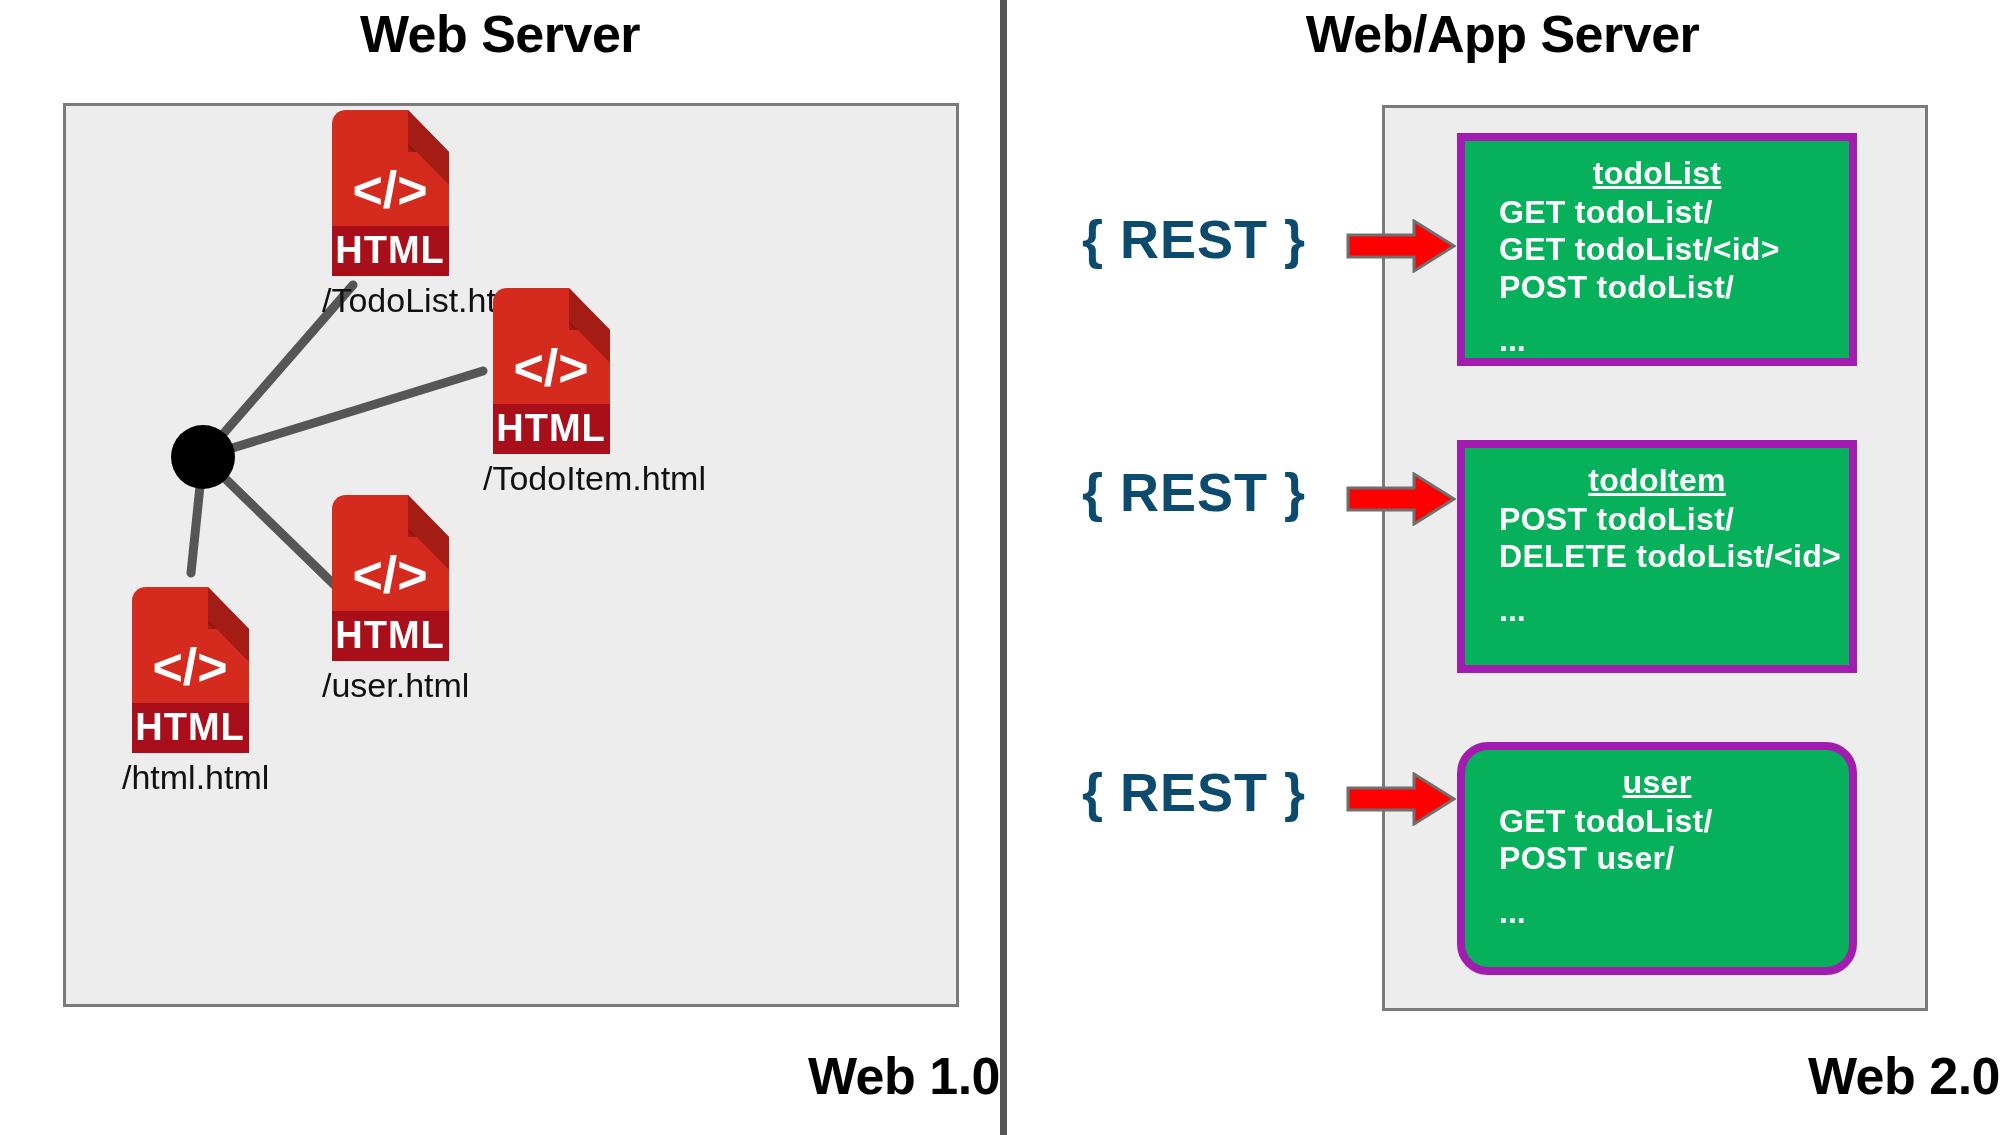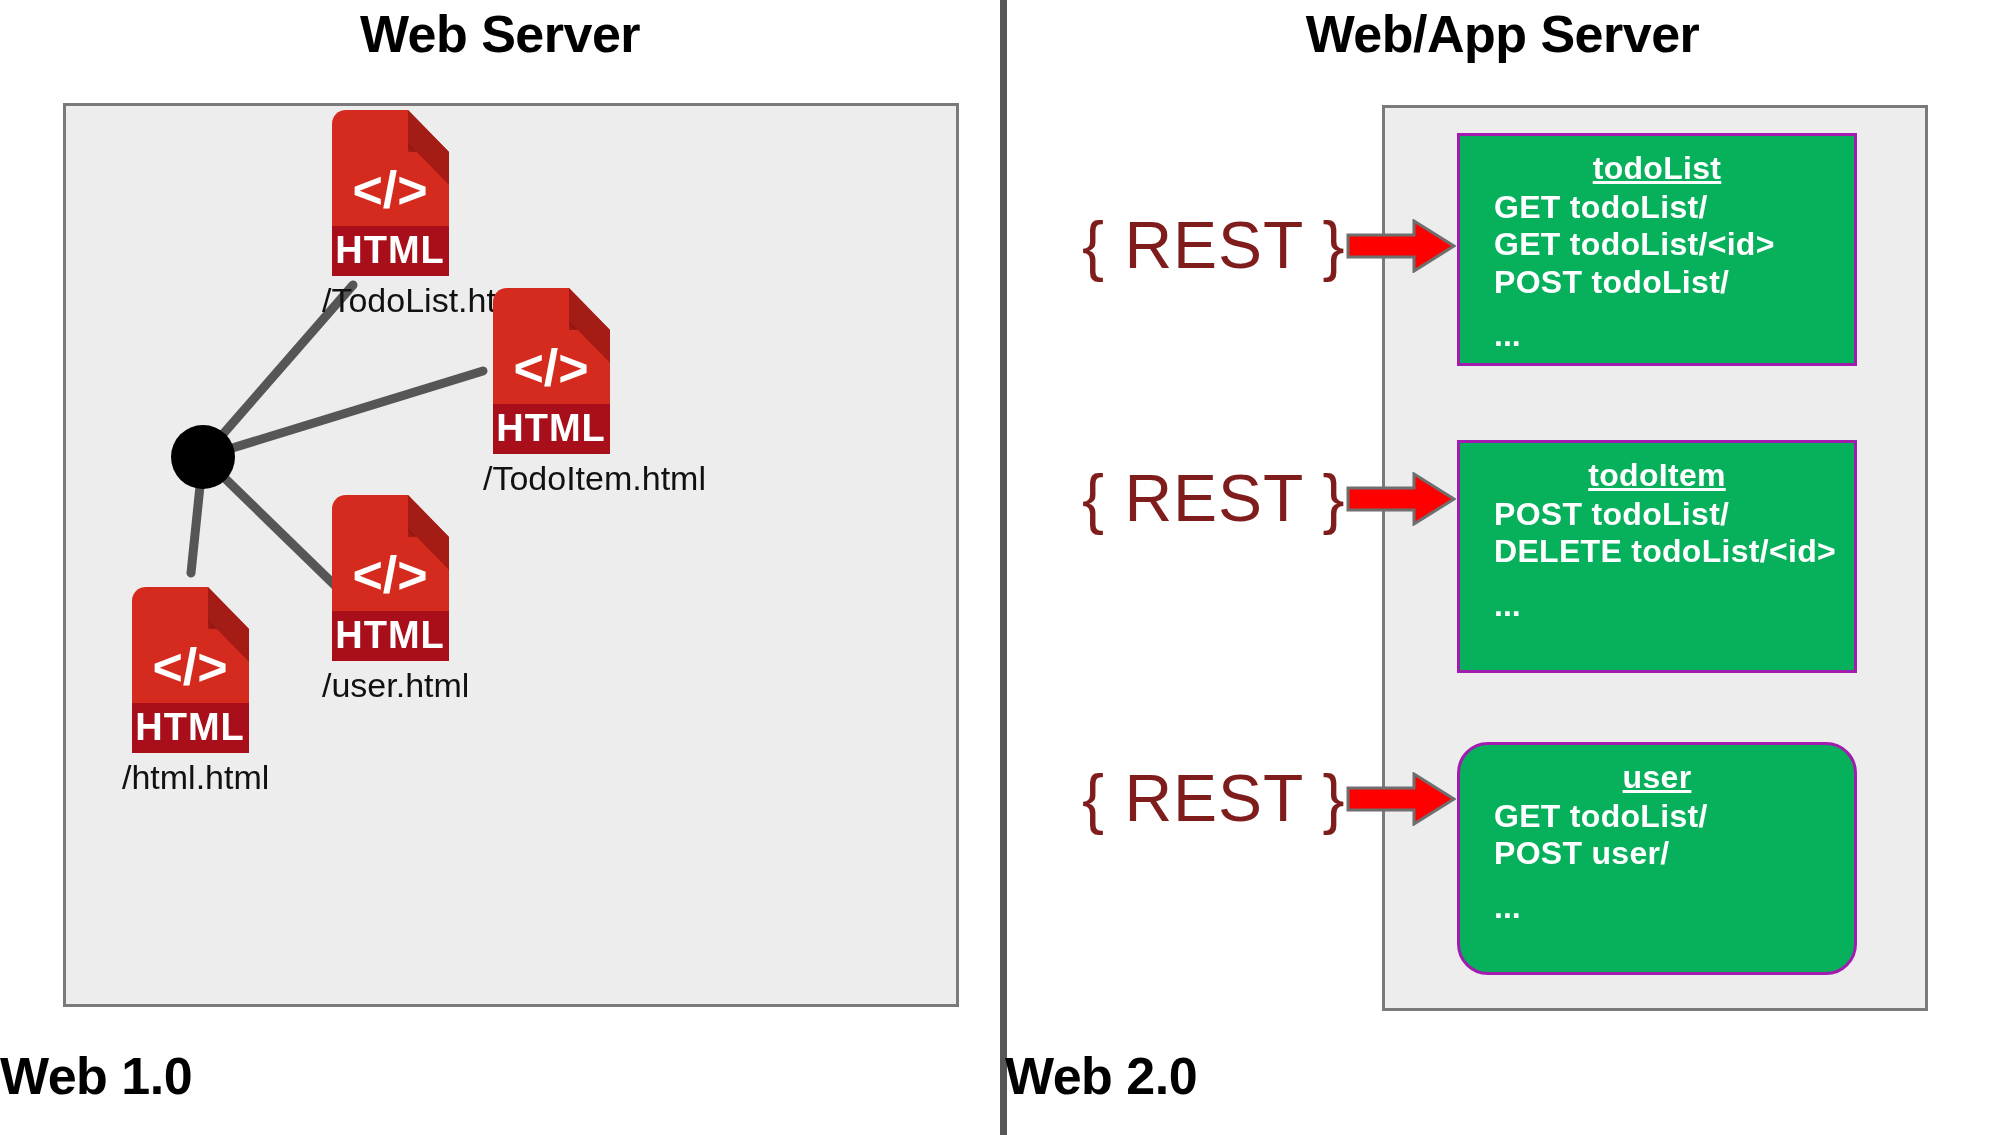--- a/index.html
+++ b/index.html
@@ -10,21 +10,21 @@
   .divider{position:absolute;left:1000px;top:0;width:7px;height:1135px;background:#575757;}
 
   
   .panel-title{
     position:absolute;text-align:center;font-weight:bold;color:#000;
     font-size:52px;letter-spacing:-0.5px;white-space:nowrap;line-height:1;
   }
   #title-left{left:0;top:8px;width:1000px;}
   #title-right{left:1005px;top:8px;width:995px;}
   .panel-footer{
-    position:absolute;text-align:left;font-weight:bold;color:#000;
+    position:absolute;text-align:right;font-weight:bold;color:#000;
     font-size:52px;letter-spacing:-0.5px;white-space:nowrap;line-height:1;
   }
   #footer-left{left:0;top:1050px;width:1000px;}
   #footer-right{left:1005px;top:1050px;width:995px;}
 
   
   .server-box{position:absolute;background:#ededed;border:3px solid #7a7a7a;box-sizing:border-box;}
   #web-server-box{left:63px;top:103px;width:896px;height:904px;}
   #app-server-box{left:1382px;top:105px;width:546px;height:906px;}
 
@@ -34,27 +34,27 @@
   
   .file-node{position:absolute;}
   .file-icon{position:relative;display:block;}
   .file-caption{
     text-align:center;color:#111;font-size:34px;line-height:1.1;
     margin-top:6px;white-space:nowrap;
   }
 
   
   .rest-label{
-    position:absolute;color:#7f1d1d;font-weight:normal;font-size:66px;
+    position:absolute;color:#0c4a6e;font-weight:bold;font-size:54px;
     white-space:nowrap;line-height:1;letter-spacing:1px;
   }
   .rest-arrow{position:absolute;}
 
   .api-box{
-    position:absolute;background:#07b15c;border:3px solid #a21caf;box-sizing:border-box;
+    position:absolute;background:#07b15c;border:8px solid #a21caf;box-sizing:border-box;
     color:#ffffff;font-weight:bold;padding:0;
   }
   .api-title{
     text-align:center;text-decoration:underline;font-size:32px;
     line-height:1.15;padding-top:14px;letter-spacing:0.3px;
   }
   .api-lines{padding-left:18px;padding-top:2px;margin-left:16px;}
   .api-line{font-size:32px;line-height:1.17;white-space:nowrap;letter-spacing:0.3px;}
   .api-ellipsis{font-size:32px;line-height:1.17;padding-top:16px;}
 </style>

